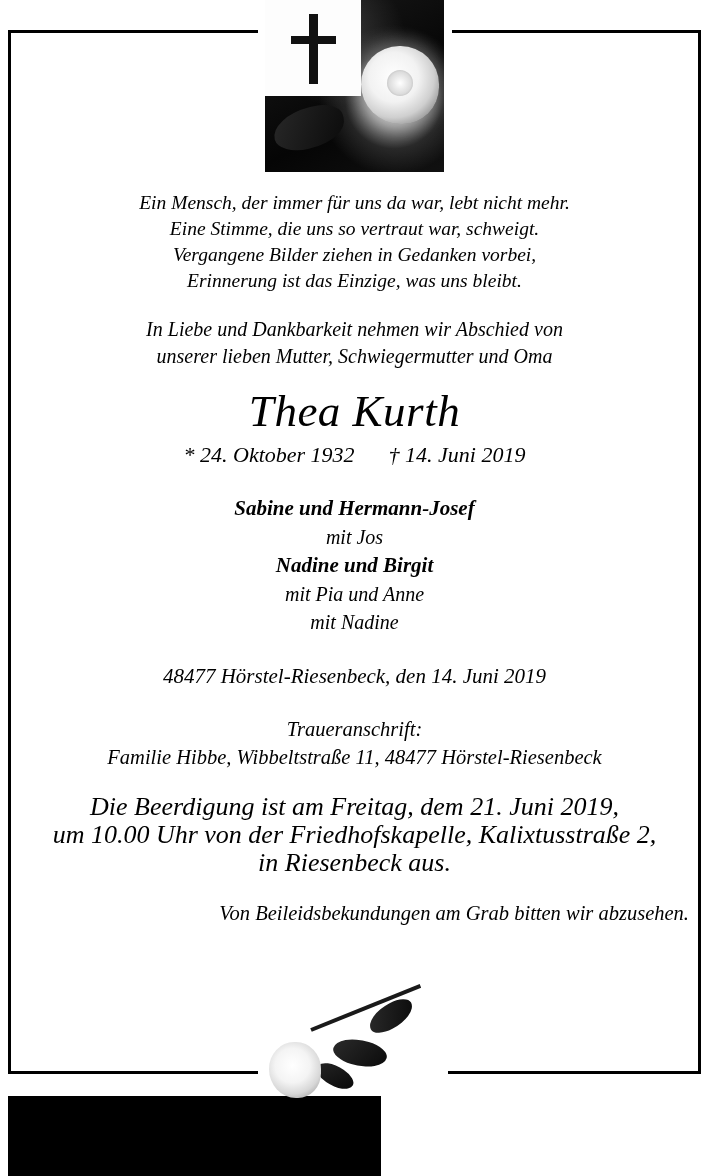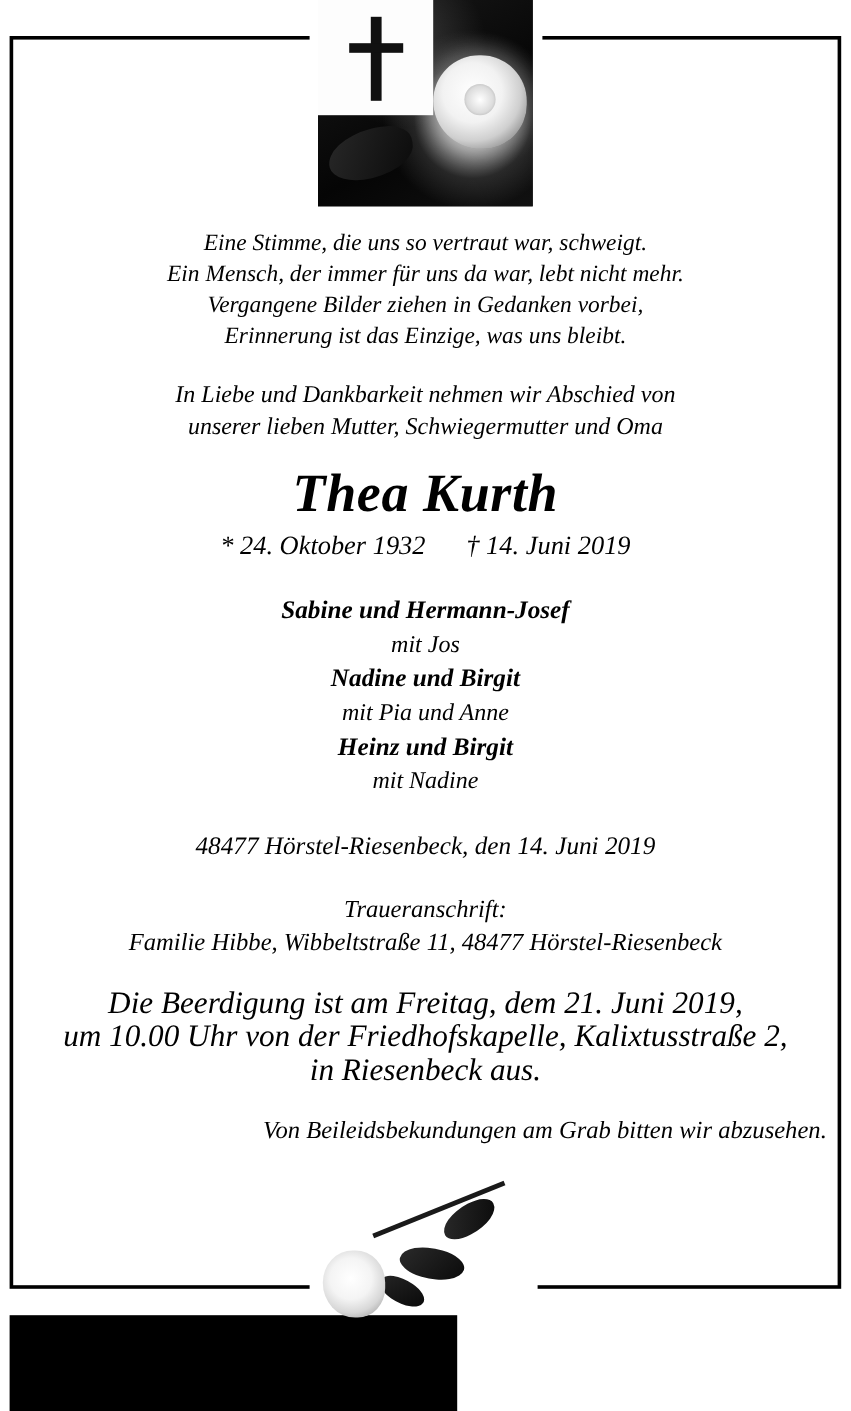--- a/index.html
+++ b/index.html
@@ -140,21 +140,21 @@
 
   .poem { margin-bottom: 22px; }
   .intro { margin-bottom: 14px; }
   .intro .line { font-size: 20px; line-height: 27px; }
 
   #deceased-name {
     font-style: italic;
     font-size: 45px;
     line-height: 54px;
     letter-spacing: 0.5px;
-    font-weight: bold;
+    font-weight: normal;
     margin: 4px 0 2px 0;
   }
   #maiden-name {
     font-style: italic;
     font-size: 21px;
     line-height: 28px;
   }
   #dates {
     font-style: italic;
     font-size: 22px;
@@ -285,42 +285,41 @@
       <div class="cross-v"></div>
       <div class="cross-h"></div>
     </div>
     <div class="leaf"></div>
     <div class="rose"></div>
   </div>
 
   <div id="content">
 
     <div class="block poem">
+      <div class="line">Ein Mensch, der immer für uns da war, lebt nicht mehr.</div>
       <div class="line">Eine Stimme, die uns so vertraut war, schweigt.</div>
-      <div class="line">Ein Mensch, der immer für uns da war, lebt nicht mehr.</div>
       <div class="line">Vergangene Bilder ziehen in Gedanken vorbei,</div>
       <div class="line">Erinnerung ist das Einzige, was uns bleibt.</div>
     </div>
 
     <div class="block intro">
       <div class="line">In Liebe und Dankbarkeit nehmen wir Abschied von</div>
       <div class="line">unserer lieben Mutter, Schwiegermutter und Oma</div>
     </div>
 
     <div id="deceased-name">Thea Kurth</div>
     <div id="dates">
       <span>* 24. Oktober 1932</span><span class="gap"></span><span>† 14. Juni 2019</span>
     </div>
 
     <div class="block family">
       <div class="fam-name">Sabine und Hermann-Josef</div>
       <div class="fam-with">mit Jos</div>
       <div class="fam-name">Nadine und Birgit</div>
       <div class="fam-with">mit Pia und Anne</div>
-      <div class="fam-name">Heinz und Birgit</div>
       <div class="fam-with">mit Nadine</div>
     </div>
 
     <div id="place-date">48477 Hörstel-Riesenbeck, den 14. Juni 2019</div>
 
     <div class="block mourn-address">
       <div class="line">Traueranschrift:</div>
       <div class="line">Familie Hibbe, Wibbeltstraße 11, 48477 Hörstel-Riesenbeck</div>
     </div>
 

